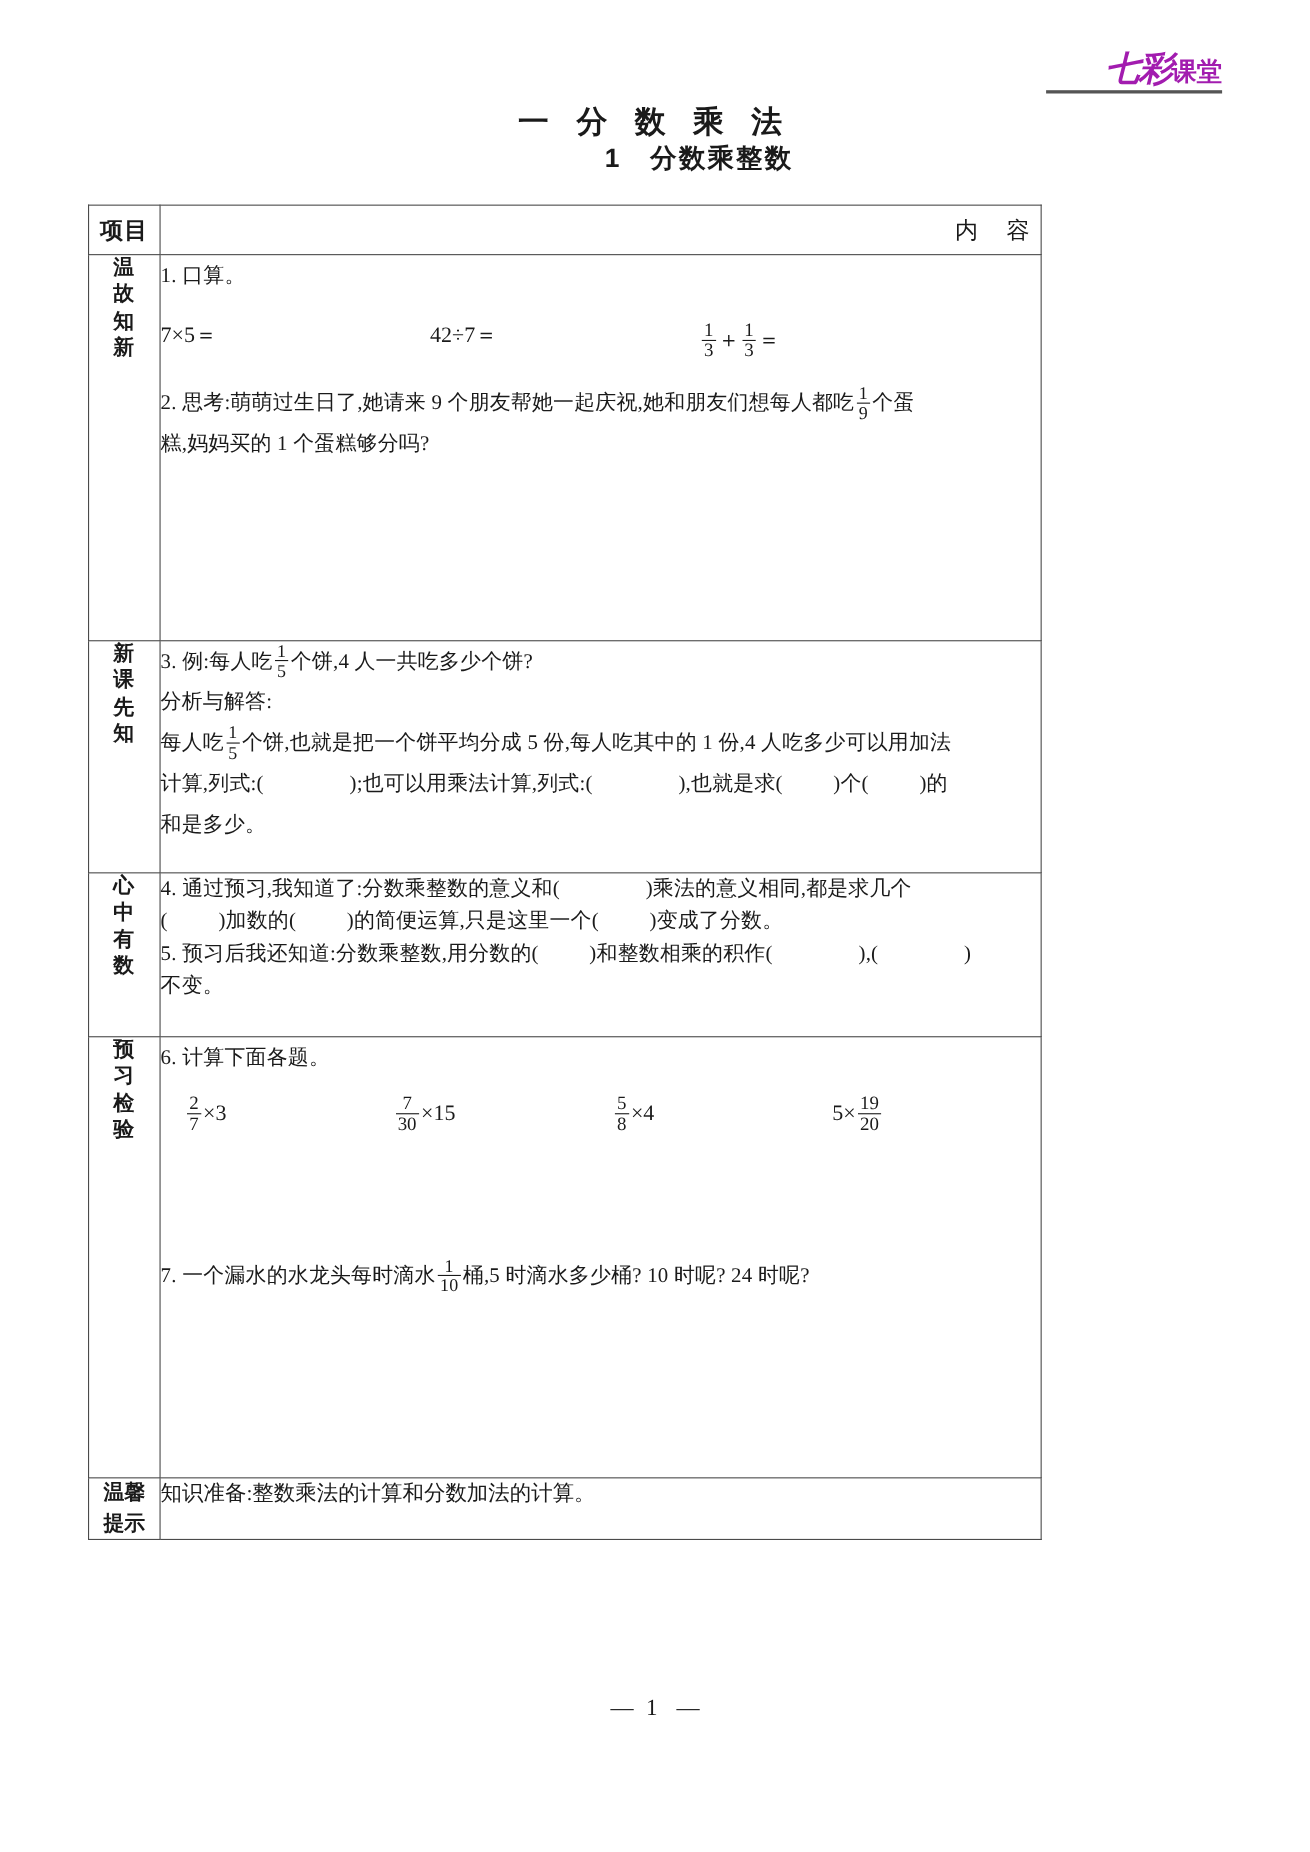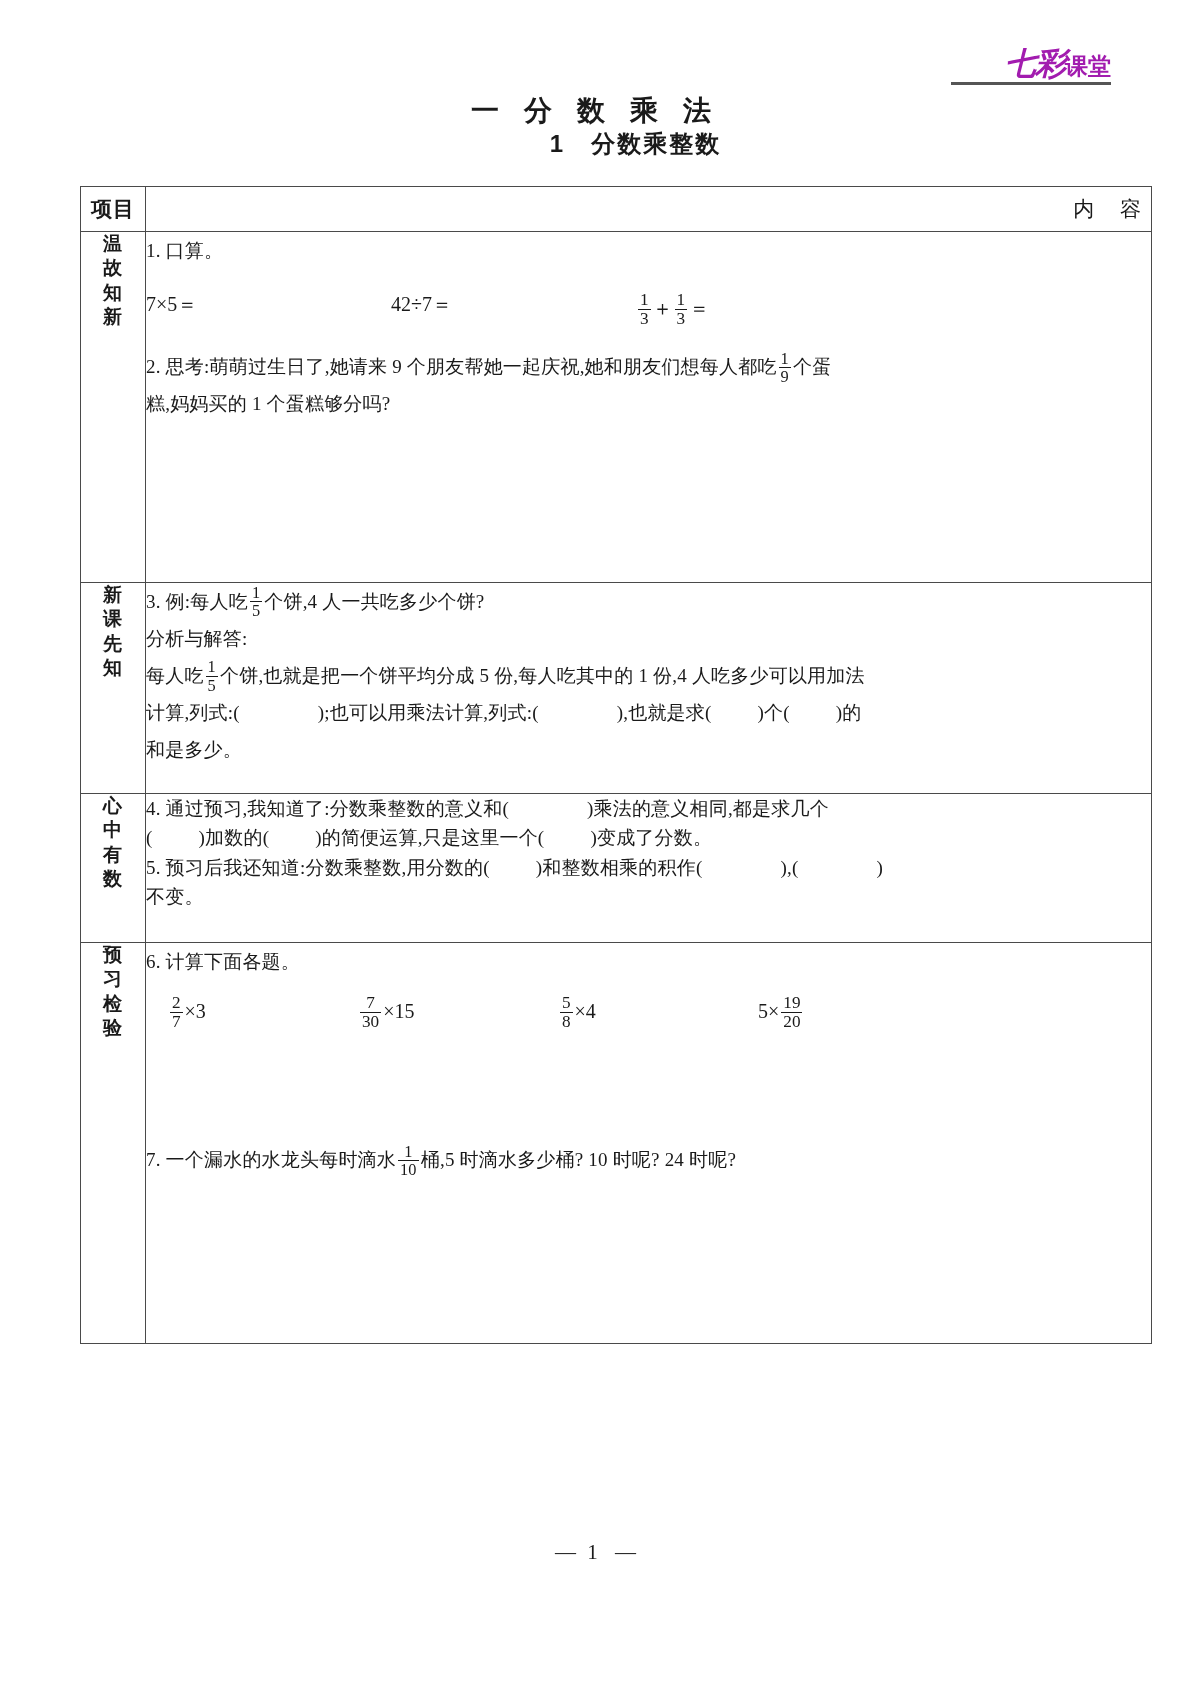--- a/index.html
+++ b/index.html
@@ -68,21 +68,21 @@
     font-weight: bold;
     letter-spacing: 2px;
     padding-left: 40px;
   }
 
   
   table.sheet {
     position: absolute;
     top: 186px;
     left: 80px;
-    width: 1072px;
+    width: 867px;
     border-collapse: collapse;
     table-layout: fixed;
     border-radius: 14px;
   }
   table.sheet td {
     border: 1px solid #4a4a4a;
     vertical-align: top;
     padding: 0;
   }
   td.label-cell {
@@ -283,20 +283,27 @@
         <span class="cslot"><span class="frac"><span class="num">2</span><span class="den">7</span></span><span>×3</span></span>
         <span class="cslot c2"><span class="frac"><span class="num">7</span><span class="den">30</span></span><span>×15</span></span>
         <span class="cslot c3"><span class="frac"><span class="num">5</span><span class="den">8</span></span><span>×4</span></span>
         <span class="cslot"><span>5×</span><span class="frac"><span class="num">19</span><span class="den">20</span></span></span>
       </div>
 
       <p class="line" style="margin-top:110px"><span>7. 一个漏水的水龙头每时滴水</span><span class="frac"><span class="num">1</span><span class="den">10</span></span><span>桶,5 时滴水多少桶? 10 时呢? 24 时呢?</span></p>
     </td>
   </tr>
 
+  <tr>
+    <td class="tip-label">
+      <span>温馨</span><br>
+      <span>提示</span>
+    </td>
+    <td class="tip-content">知识准备:整数乘法的计算和分数加法的计算。</td>
+  </tr>
 
 </tbody>
   </table>
 
 <div class="page-foot">
   <span class="dash">—</span>
   <span>1</span>
   <span class="dash">—</span>
 </div>
 

